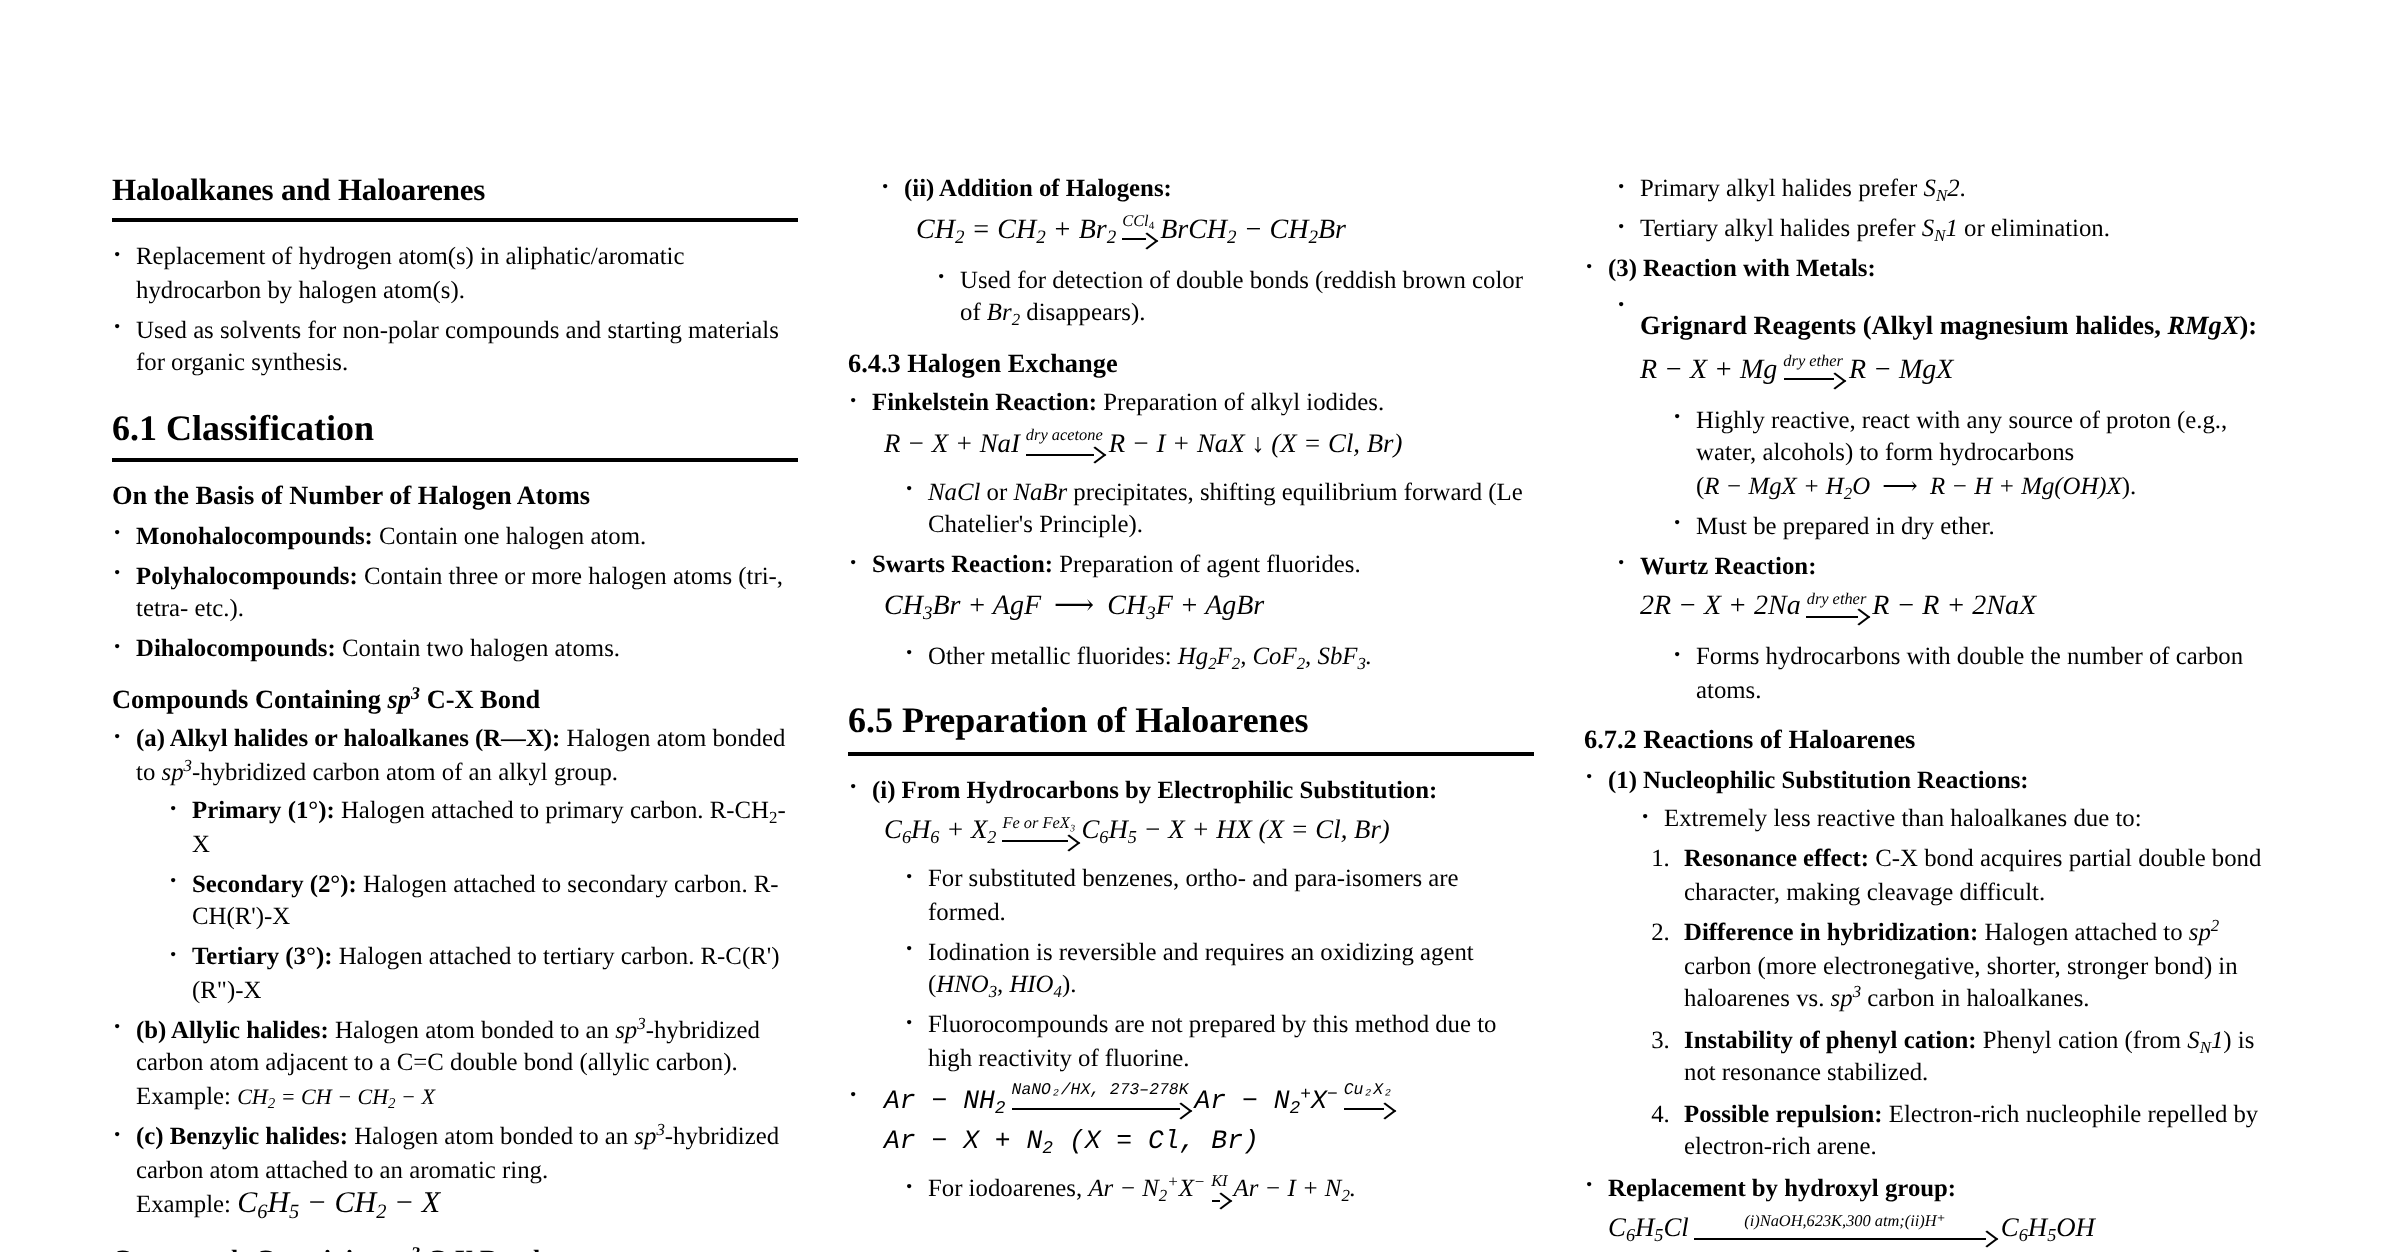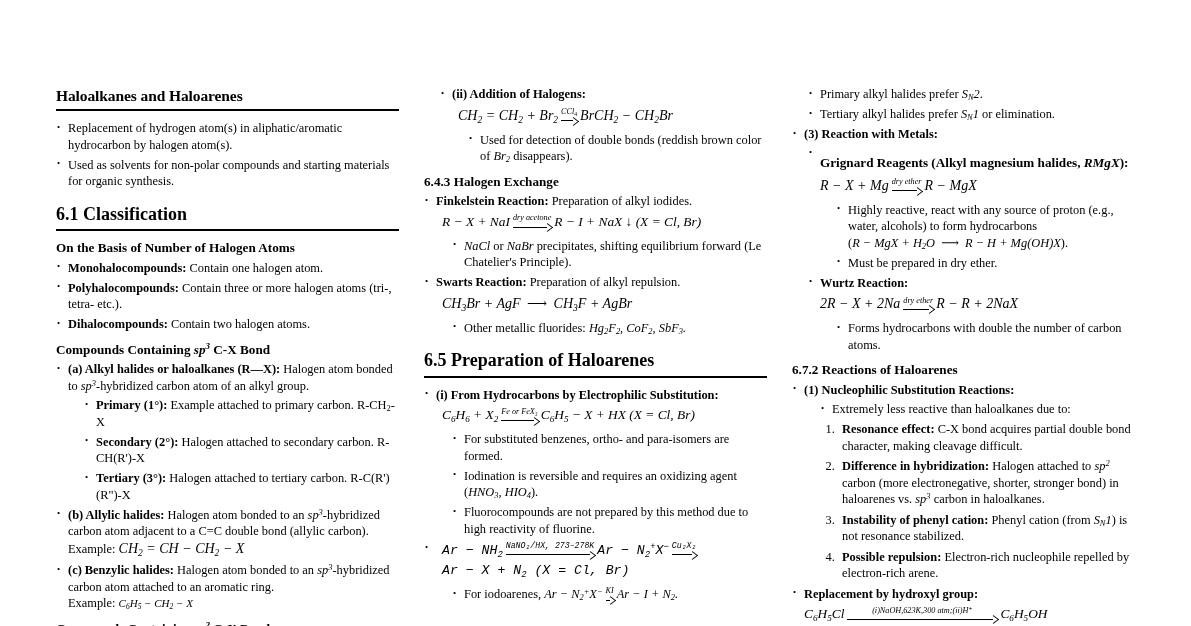--- a/index.html
+++ b/index.html
@@ -208,48 +208,48 @@
       </h3>
 
       <ul>
         <li>
           <b>(a) Alkyl halides or haloalkanes (R—X):</b>
           <span>Halogen atom bonded to </span><span class="math">sp<sup>3</sup></span><span>-hybridized carbon atom of an alkyl group.</span>
 
           <ul class="lvl2">
             <li>
               <b>Primary (1°):</b>
-              <span>Example attached to primary carbon. R-CH</span><sub class="upr">2</sub><span>-X</span>
+              <span>Halogen attached to primary carbon. R-CH</span><sub class="upr">2</sub><span>-X</span>
             </li>
             <li>
               <b>Secondary (2°):</b>
               <span>Halogen attached to secondary carbon. R-CH(R')-X</span>
             </li>
             <li>
               <b>Tertiary (3°):</b>
               <span>Halogen attached to tertiary carbon. R-C(R')(R")-X</span>
             </li>
           </ul>
         </li>
 
         <li>
           <b>(b) Allylic halides:</b>
           <span>Halogen atom bonded to an </span><span class="math">sp<sup>3</sup></span><span>-hybridized carbon atom adjacent to a C=C double bond (allylic carbon).</span>
           <div>
             <span>Example:</span>
-            <span class="math" style="font-size:14px">CH<sub>2</sub> = CH − CH<sub>2</sub> − X</span>
+            <span class="math" style="font-size:11px">CH<sub>2</sub> = CH − CH<sub>2</sub> − X</span>
           </div>
         </li>
 
         <li>
           <b>(c) Benzylic halides:</b>
           <span>Halogen atom bonded to an </span><span class="math">sp<sup>3</sup></span><span>-hybridized carbon atom attached to an aromatic ring.</span>
           <div>
             <span>Example:</span>
-            <span class="math" style="font-size:11px">C<sub>6</sub>H<sub>5</sub> − CH<sub>2</sub> − X</span>
+            <span class="math" style="font-size:15px">C<sub>6</sub>H<sub>5</sub> − CH<sub>2</sub> − X</span>
           </div>
         </li>
       </ul>
 
       <h3 class="sub">
         <span>Compounds Containing </span><span class="math">sp<sup>2</sup></span><span> C-X Bond</span>
       </h3>
 
     </div>
 
@@ -280,21 +280,21 @@
           </div>
           <ul class="lvl3">
             <li>
               <span class="math">NaCl</span><span> or </span><span class="math">NaBr</span><span> precipitates, shifting equilibrium forward (Le Chatelier's Principle).</span>
             </li>
           </ul>
         </li>
 
         <li>
           <b>Swarts Reaction:</b>
-          <span>Preparation of alkyl repulsion.</span>
+          <span>Preparation of agent fluorides.</span>
           <div class="mathblock">
             CH<sub>3</sub>Br + AgF <span class="plainarrow">⟶</span> CH<sub>3</sub>F + AgBr
           </div>
           <ul class="lvl3">
             <li>
               <span>Other metallic fluorides:</span>
               <span class="math">Hg<sub>2</sub>F<sub>2</sub>, CoF<sub>2</sub>, SbF<sub>3</sub>.</span>
             </li>
           </ul>
         </li>

